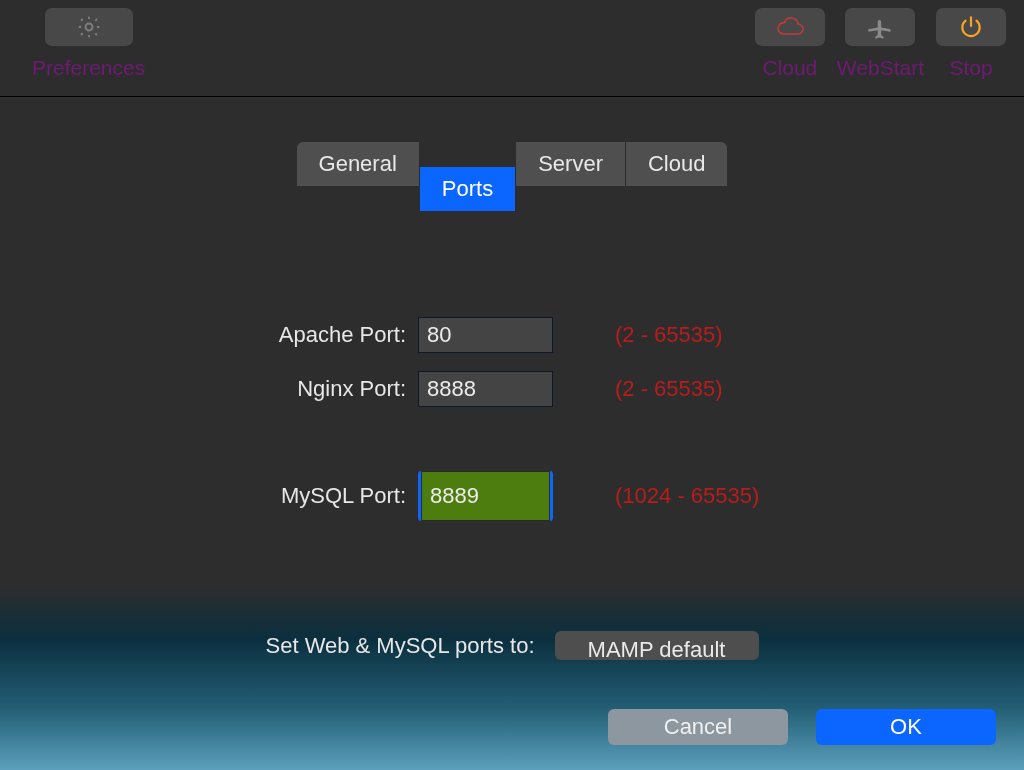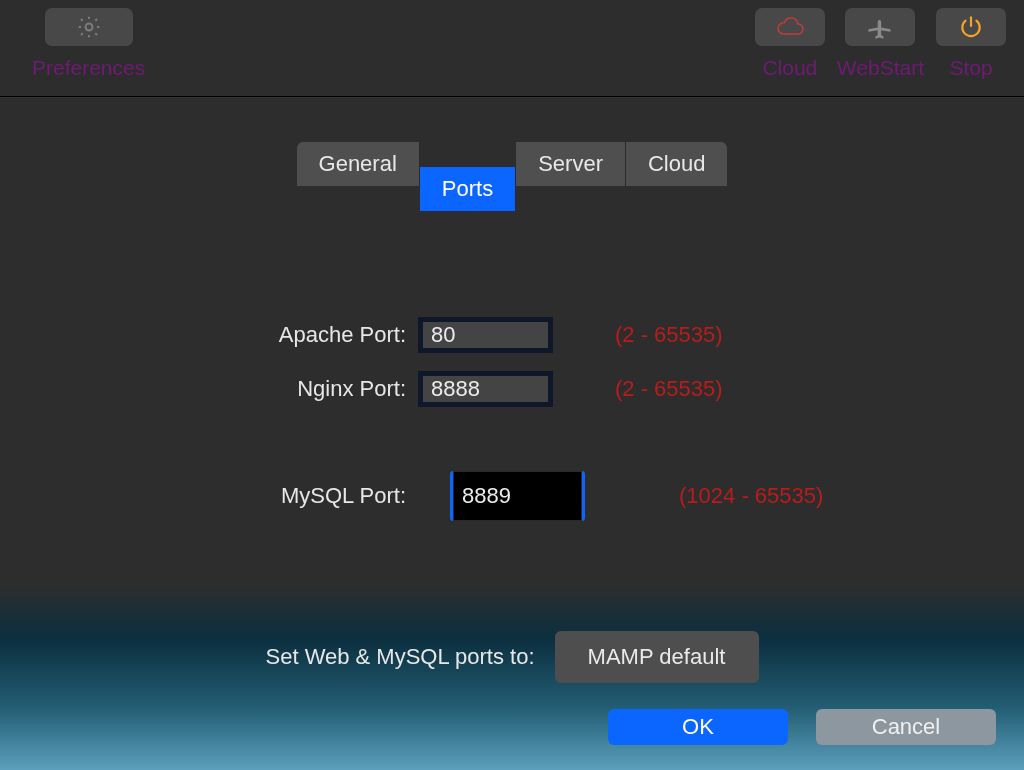--- a/index.html
+++ b/index.html
@@ -96,55 +96,55 @@
       margin-top: 106px;
       display: flex;
       flex-direction: column;
       align-items: flex-start;
     }
     .form-row {
       display: flex;
       align-items: center;
       margin-bottom: 18px;
     }
-    .form-row.spaced { margin-top: 46px; gap: 32px; }
+    .form-row.spaced { margin-top: 46px; }
 
     .row-label {
       width: 418px;
       text-align: right;
       font-size: 22px;
       color: #e7e7e7;
       padding-right: 12px;
     }
     .row-input {
       width: 135px;
     }
     input.port {
       width: 100%;
       height: 36px;
       background: #444444;
-      border: 5px solid #0f172a;
+      border: 1px solid #0f172a;
       color: #ececec;
       font-size: 22px;
       padding: 0 8px;
       outline: none;
     }
     .row-input.focused {
       padding: 3px;
       background: #0a66ff;
       border-radius: 3px;
       height: 50px;
       display: flex;
       align-items: center;
       justify-content: center;
     }
     .row-input.focused input.port {
       height: 50px;
       border: 1px solid #2a2a2a;
-      background: #000000;
+      background: #4d7c0f;
     }
     .row-hint {
       width: 260px;
       text-align: left;
       font-size: 22px;
       color: #b91c1c;
       padding-left: 62px;
     }
 
     
@@ -160,21 +160,21 @@
       color: #e7e7e7;
       margin-right: 10px;
     }
     button.preset {
       background: #4e4e4e;
       color: #eaeaea;
       border: none;
       border-radius: 6px;
       font-size: 22px;
       padding: 6px 26px;
-      height: 52px;
+      height: 29px;
       cursor: pointer;
     }
     button.preset.wide { width: 204px; }
 
     
     .footer {
       position: absolute;
       bottom: 0;
       right: 0;
       width: 100%;
@@ -293,15 +293,15 @@
   </div>
 
 </div>
 
 <div class="preset-row">
   <span class="preset-label">Set Web &amp; MySQL ports to:</span>
   <button class="preset wide">MAMP default</button>
 </div>
 
 <div class="footer">
+  <button class="dialog-btn secondary">Cancel</button>
   <button class="dialog-btn primary">OK</button>
-  <button class="dialog-btn secondary">Cancel</button>
 </div>
 
 </body></html>

